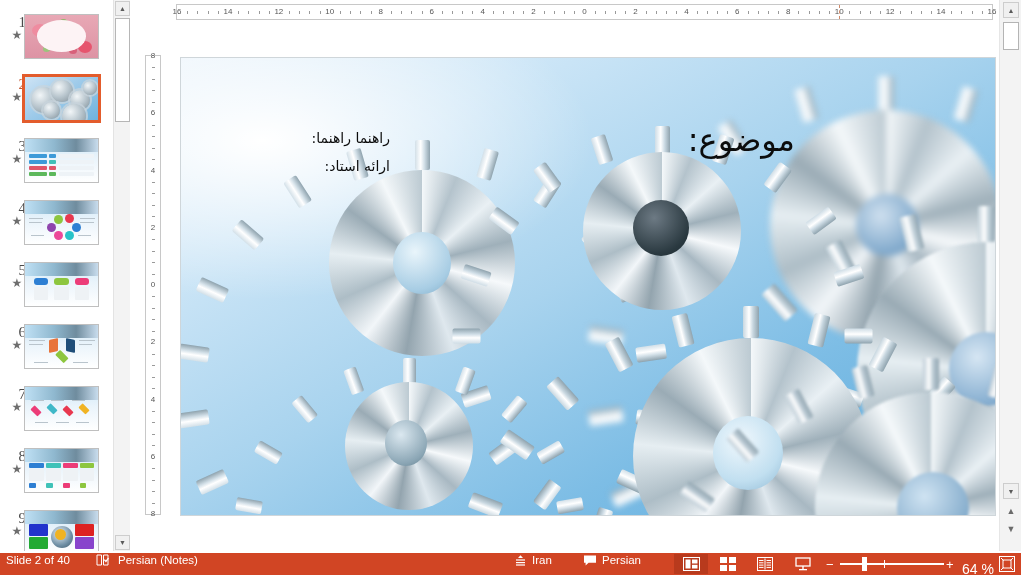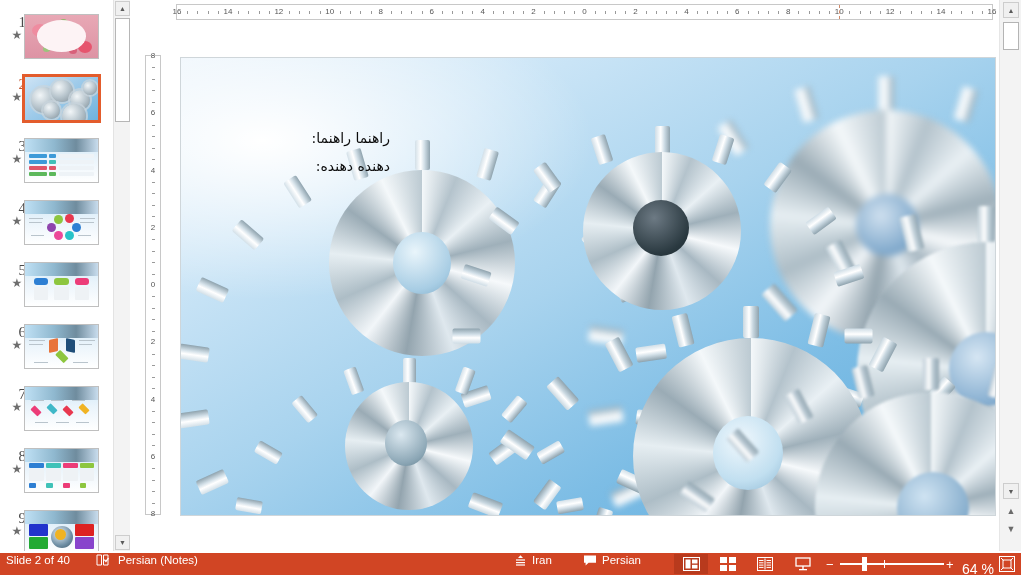--- a/index.html
+++ b/index.html
@@ -638,22 +638,23 @@
           <i style="width: 16px; height: 32px; margin-left: -8px; background: linear-gradient(90deg, rgb(188, 203, 213) 0%, rgb(255, 255, 255) 38%, rgb(188, 203, 213) 62%, rgb(143, 163, 174) 100%); transform: rotate(13.8462deg) translate(0px, -150px); transform-origin: 50% 150px;"></i>
           <i style="width: 16px; height: 32px; margin-left: -8px; background: linear-gradient(90deg, rgb(188, 203, 213) 0%, rgb(255, 255, 255) 38%, rgb(188, 203, 213) 62%, rgb(143, 163, 174) 100%); transform: rotate(304.615deg) translate(0px, -150px); transform-origin: 50% 150px;"></i>
           <i style="width: 16px; height: 32px; margin-left: -8px; background: linear-gradient(90deg, rgb(188, 203, 213) 0%, rgb(255, 255, 255) 38%, rgb(188, 203, 213) 62%, rgb(143, 163, 174) 100%); transform: rotate(318.462deg) translate(0px, -150px); transform-origin: 50% 150px;"></i>
           <i style="width: 16px; height: 32px; margin-left: -8px; background: linear-gradient(90deg, rgb(188, 203, 213) 0%, rgb(255, 255, 255) 38%, rgb(188, 203, 213) 62%, rgb(143, 163, 174) 100%); transform: rotate(332.308deg) translate(0px, -150px); transform-origin: 50% 150px;"></i>
           <i style="width: 16px; height: 32px; margin-left: -8px; background: linear-gradient(90deg, rgb(188, 203, 213) 0%, rgb(255, 255, 255) 38%, rgb(188, 203, 213) 62%, rgb(143, 163, 174) 100%); transform: rotate(346.154deg) translate(0px, -150px); transform-origin: 50% 150px;"></i>
         </div>
       <div class="disc" style="left:34px;top:34px;right:34px;bottom:34px"></div>
       <div class="hub" style="left:116px;top:114px;width:72px;height:72px;background:radial-gradient(circle at 38% 34%,#cfe3f2,#87aecd 70%,#62889f)"></div>
     </div>
 
+    <div class="slide-txt" id="slide-title">موضوع:</div>
     <div class="slide-txt" id="slide-line1">راهنما راهنما:</div>
-    <div class="slide-txt" id="slide-line2">دهنده دهنده:</div>
+    <div class="slide-txt" id="slide-line2">ارائه استاد:</div>
   </div>
 
   <div id="right-scroll">
     <div class="rsb-btn" id="rsb-up">
       <span>▲</span>
     </div>
     <div id="rsb-thumb"></div>
     <div class="rsb-btn" id="rsb-down">
       <span>▼</span>
     </div>

